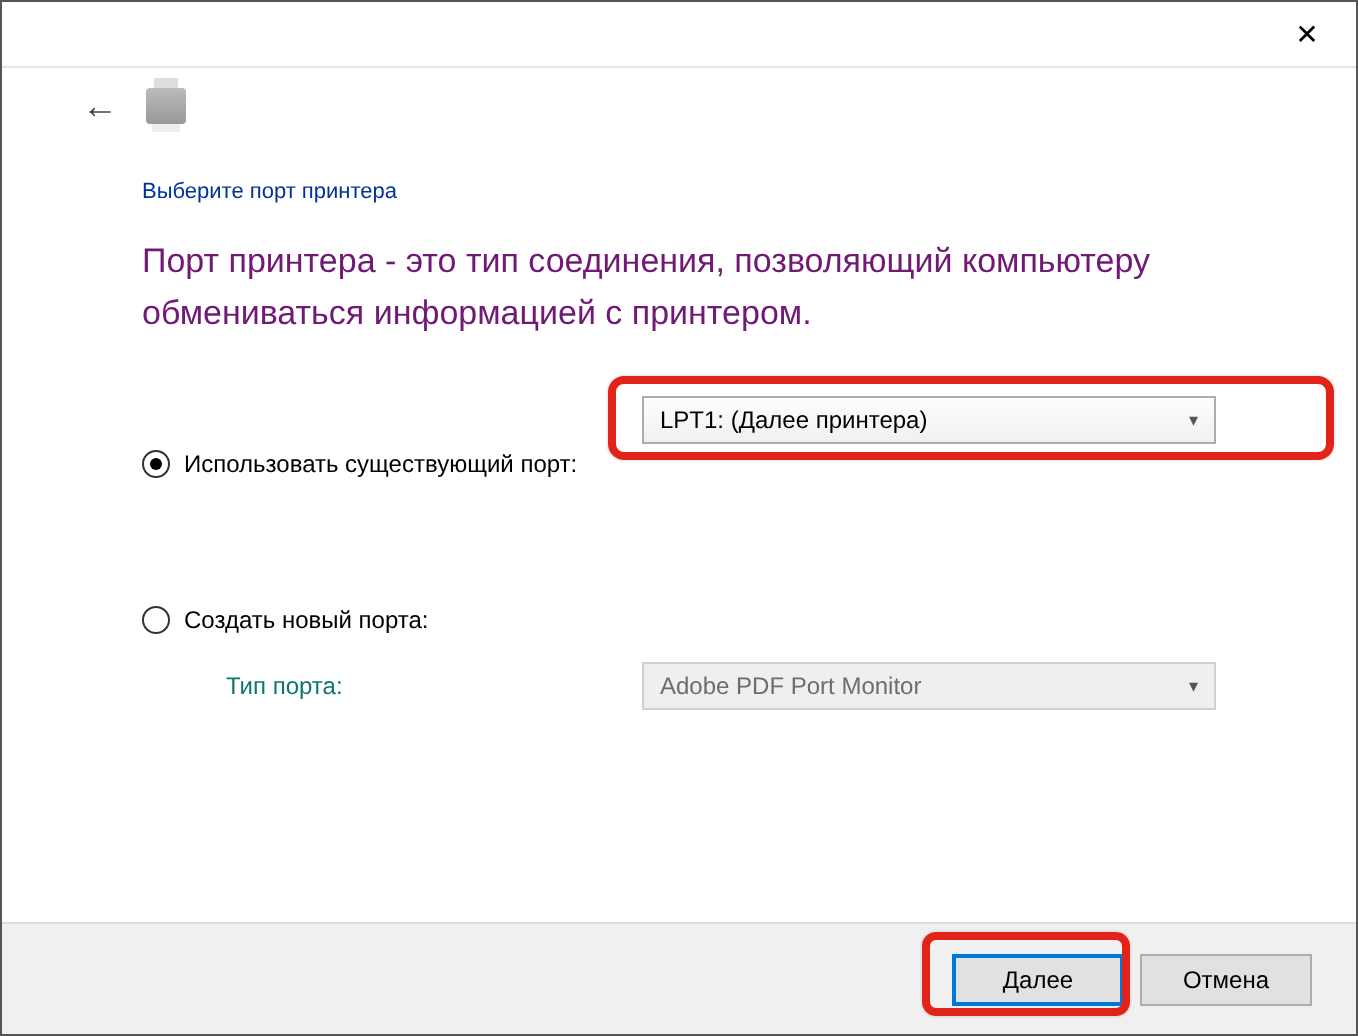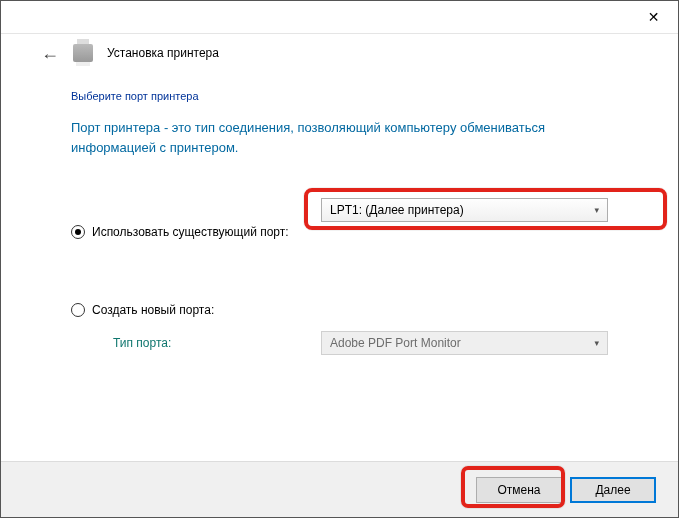--- a/index.html
+++ b/index.html
@@ -62,24 +62,24 @@
   }
   .wizard-title { font-size: 12px; color: #000; }
   .content { padding: 18px 70px 0 70px; }
   .heading {
     font-size: 11px;
     color: #003399;
     font-weight: 400;
     margin-bottom: 16px;
   }
   .desc {
-    font-size: 13px;
+    font-size: 17px;
     line-height: 1.5;
-    margin-bottom: 24px;
-    color: #0369a1;
+    margin-bottom: 12px;
+    color: #701a75;
   }
   .row {
     display: flex;
     align-items: center;
     margin-bottom: 20px;
   }
   .radio-wrap {
     display: flex;
     align-items: center;
     gap: 7px;
@@ -171,21 +171,20 @@
 <body>
 
 <div class="titlebar">
   <div class="close-x">✕</div>
 </div>
 <div class="hr"></div>
 
 <div class="header">
   <span class="back-arrow">←</span>
   <span class="printer-icon"></span>
-  <span class="wizard-title">Установка принтера</span>
 </div>
 
 <div class="content">
   <h1 class="heading">Выберите порт принтера</h1>
   <p class="desc">Порт принтера - это тип соединения, позволяющий компьютеру обмениваться информацией с принтером.</p>
 
   <div class="row">
     <label class="radio-wrap">
       <span class="radio checked"></span>
       <span>Использовать существующий порт:</span>
@@ -206,18 +205,18 @@
   <div class="row" style="margin-top:-6px">
     <div class="sublabel">Тип порта:</div>
     <div class="select disabled">
       <span>Adobe PDF Port Monitor</span>
       <span class="chev">▾</span>
     </div>
   </div>
 </div>
 
 <div class="footer">
+  <div class="btn default">Далее</div>
   <div class="btn">Отмена</div>
-  <div class="btn default">Далее</div>
 </div>
 
 <div class="hl hl1"></div>
 <div class="hl hl2"></div>
 
 </body></html>

